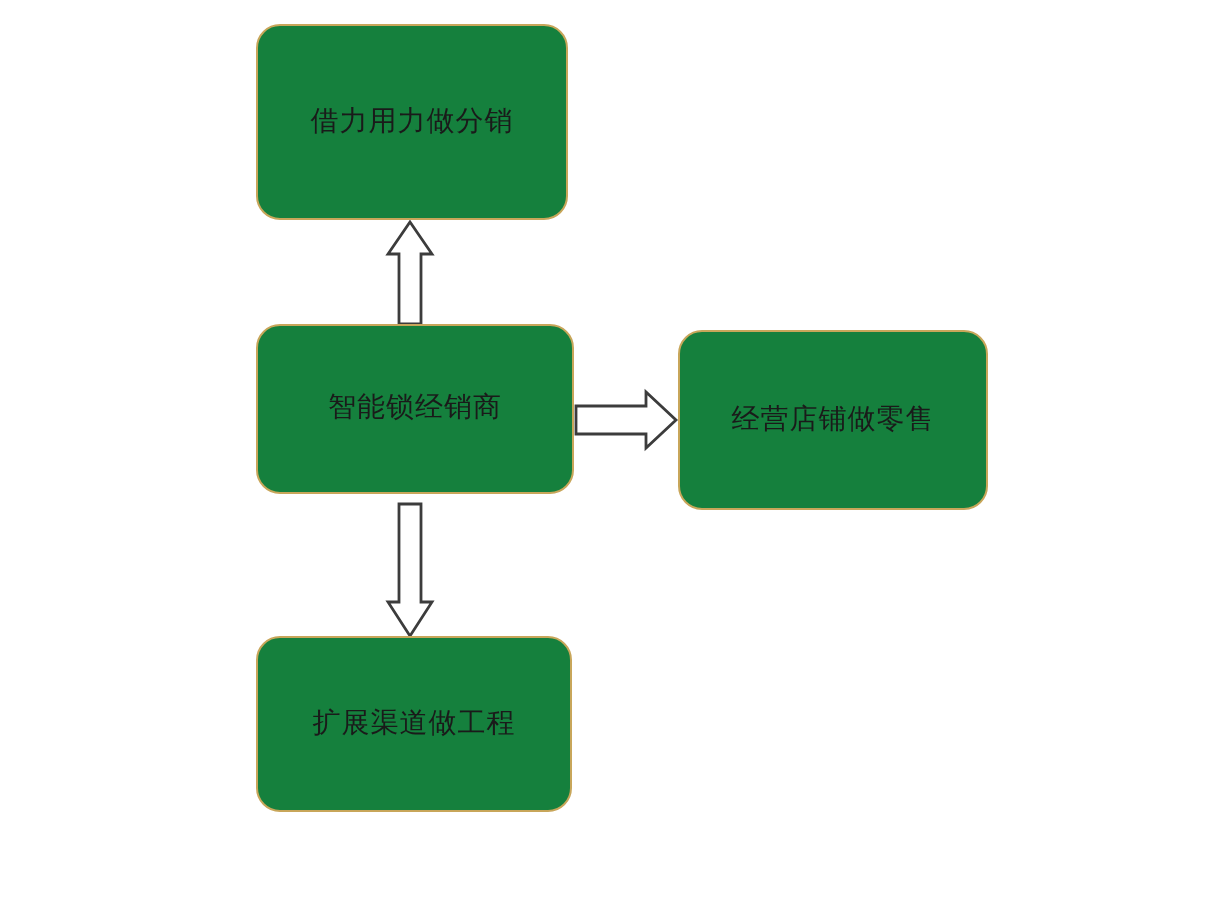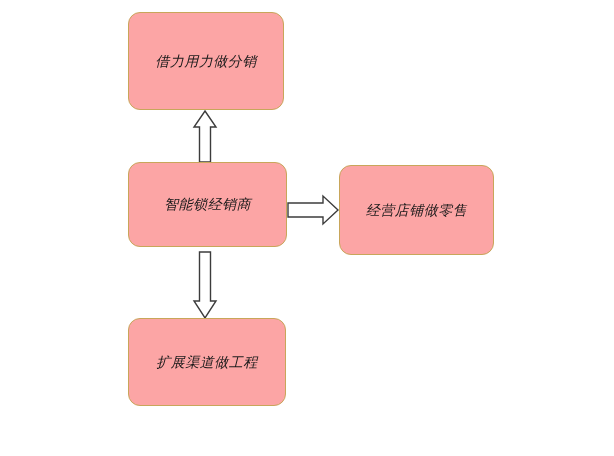--- a/index.html
+++ b/index.html
@@ -13,32 +13,31 @@
   #canvas {
     position: relative;
     width: 614px;
     height: 456px;
     background: #ffffff;
     overflow: hidden;
   }
   .node {
     position: absolute;
     box-sizing: border-box;
-    background: #fca5a5;
+    background: #15803d;
     border: 1px solid #c8a65a;
     border-radius: 12px;
     display: flex;
     align-items: center;
     justify-content: center;
     color: #1a1a1a;
     font-size: 14px;
     letter-spacing: 0.5px;
     line-height: 1.2;
     white-space: nowrap;
-    font-style: italic;
   }
   .node-label {
     display: block;
   }
   .connector {
     position: absolute;
   }
   .connector svg {
     display: block;
     overflow: visible;

